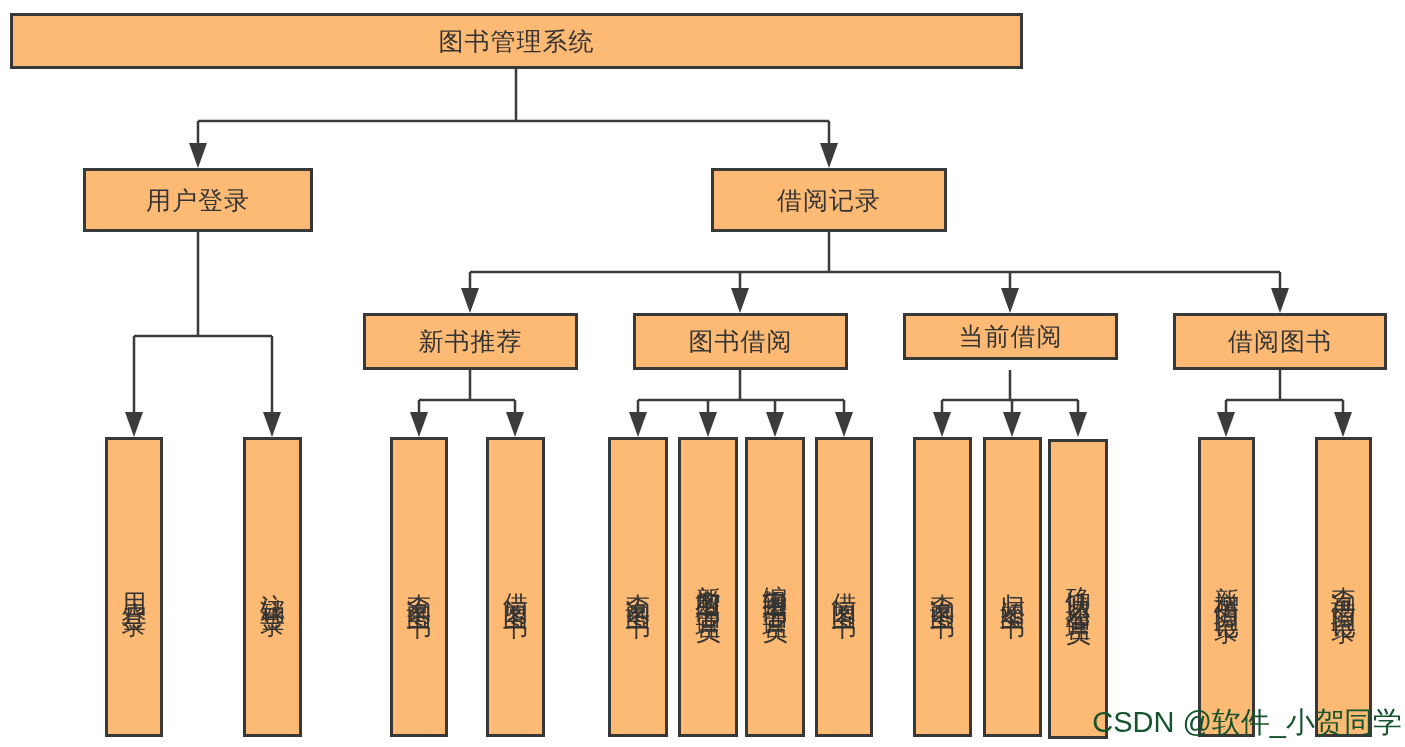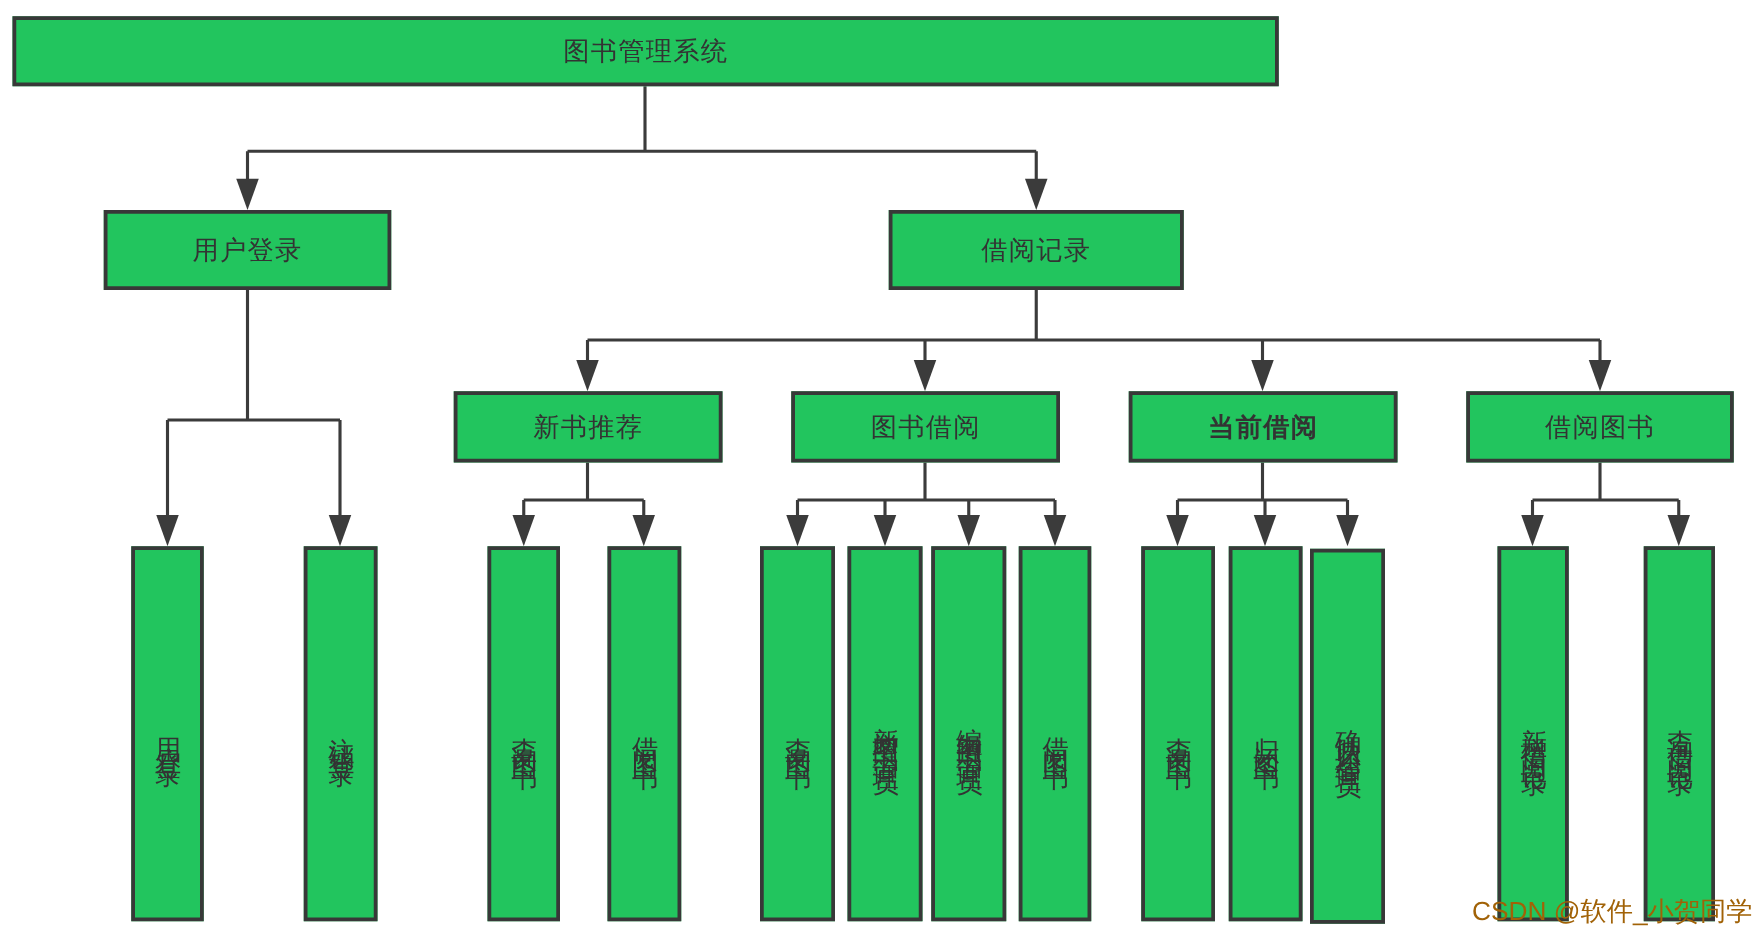--- a/index.html
+++ b/index.html
@@ -13,25 +13,25 @@
     width: 1405px;
     height: 747px;
     background: #ffffff;
     overflow: hidden;
     color: #333333;
   }
   .node {
     position: absolute;
     box-sizing: border-box;
     border: 3px solid #383838;
-    background: #22c55e;
+    background: #fdba74;
     display: flex;
     align-items: center;
     justify-content: center;
-    font-size: 21px;
+    font-size: 25px;
     color: #333333;
     z-index: 2;
   }
   .hbox span {
     white-space: nowrap;
     letter-spacing: 1px;
   }
   .vbox span {
     writing-mode: vertical-rl;
     text-orientation: mixed;
@@ -54,22 +54,22 @@
     stroke-width: 2.5;
   }
   #connectors polygon {
     fill: #3b3b3b;
     stroke: none;
   }
   .watermark {
     position: absolute;
     right: 3px;
     bottom: 4px;
-    font-size: 21px;
-    color: #a16207;
+    font-size: 29px;
+    color: #14532d;
     z-index: 3;
     white-space: nowrap;
   }
 </style>
 </head>
 <body>
 
 <div id="stage">
 
   <svg id="connectors" width="1405" height="747" viewBox="0 0 1405 747">
@@ -118,21 +118,21 @@
   <div class="node hbox" style="left:711px; top:168px; width:236px; height:64px;">
     <span>借阅记录</span>
   </div>
 
   <div class="node hbox" style="left:633px; top:313px; width:215px; height:57px;">
     <span>图书借阅</span>
   </div>
   <div class="node hbox" style="left:363px; top:313px; width:215px; height:57px;">
     <span>新书推荐</span>
   </div>
-  <div class="node hbox" style="left:903px; top:313px; width:215px; height:57px;font-weight:bold;">
+  <div class="node hbox" style="left:903px; top:313px; width:215px; height:47px;">
     <span>当前借阅</span>
   </div>
   <div class="node hbox" style="left:1173px; top:313px; width:214px; height:57px;">
     <span>借阅图书</span>
   </div>
 
   <div class="node vbox" style="left:105px; top:437px; width:58px; height:300px;">
     <span>用户登录</span>
   </div>
   <div class="node vbox" style="left:243px; top:437px; width:59px; height:300px;">

